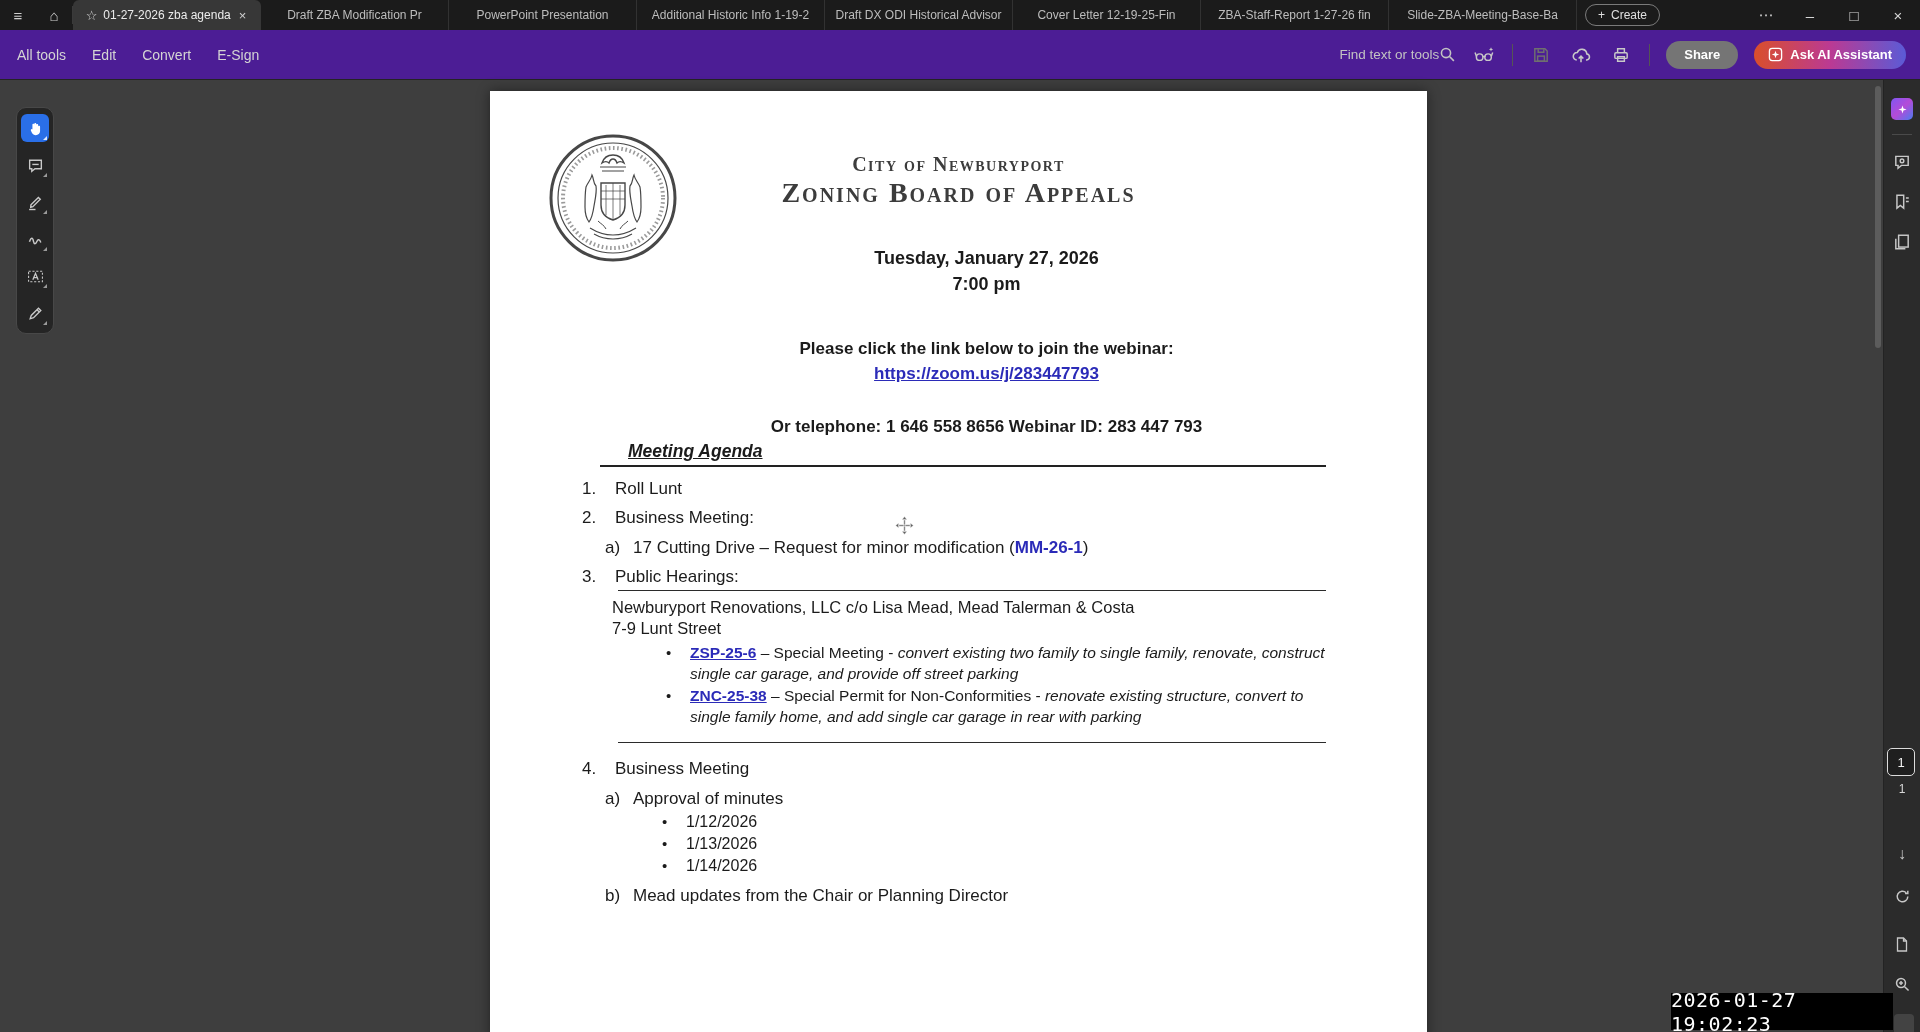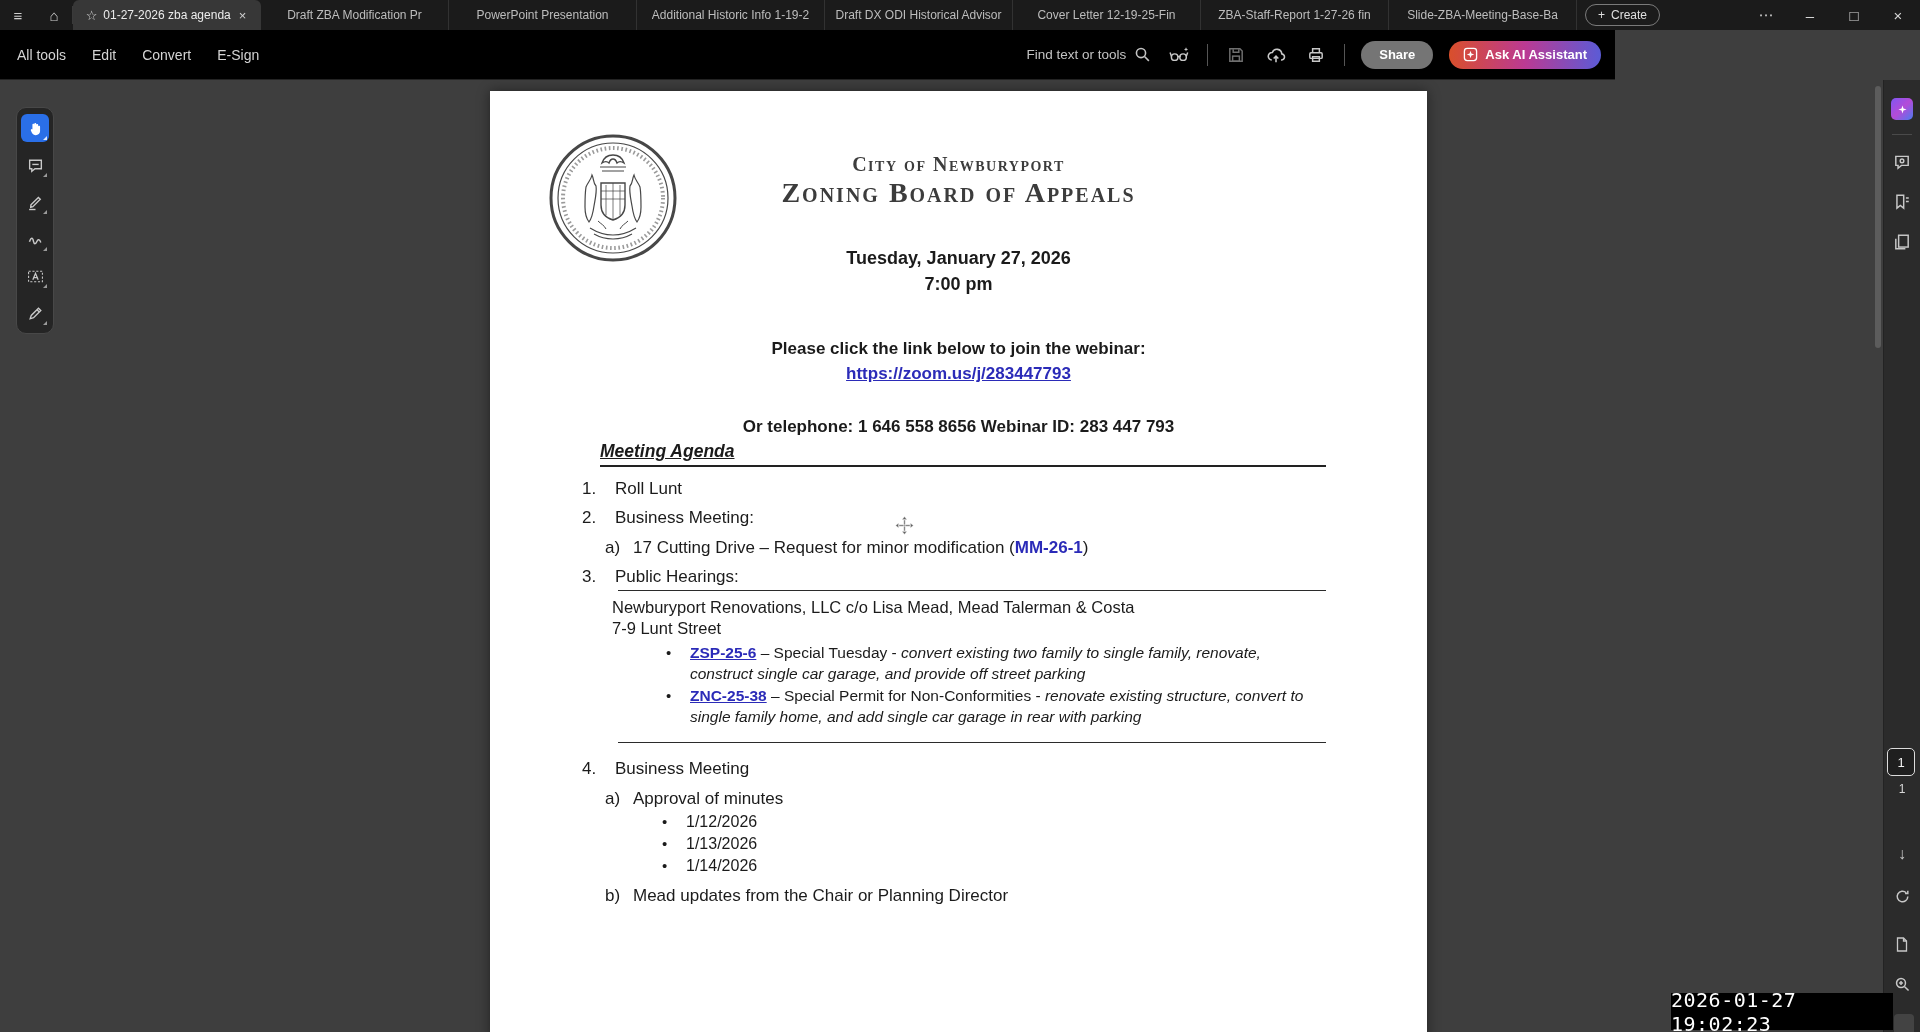--- a/index.html
+++ b/index.html
@@ -11,44 +11,44 @@
   .tb-sep{width:1px;background:#3a3a3a;margin:6px 0;}
   .tab{width:188px;display:flex;align-items:center;justify-content:center;gap:6px;border-right:1px solid #323232;color:#bdbdbd;overflow:hidden;white-space:nowrap;cursor:pointer;padding:0 6px;box-sizing:border-box;}
   .tab .lbl{overflow:hidden;text-overflow:ellipsis;}
   .tab.active{background:#373737;color:#ececec;border-radius:6px 6px 0 0;border-right:none;}
   .tab .star{font-size:13px;color:#d8d8d8;}
   .tab .x{font-size:13px;color:#d0d0d0;padding:0 2px;}
   .create-btn{margin:4px 8px;padding:0 12px;display:flex;align-items:center;gap:6px;border:1px solid #7a7a7a;border-radius:13px;color:#e0e0e0;font-size:12px;cursor:pointer;}
   .win-ctl{width:44px;display:flex;align-items:center;justify-content:center;color:#d6d6d6;font-size:15px;cursor:pointer;}
   #titlebar .spacer{flex:1;}
   
-  #toolbar{position:absolute;left:0;top:30px;width:1615px;height:50px;background:#000000;display:flex;align-items:center;color:#d4d4d4;font-size:14px;border-bottom:1px solid #242424;box-sizing:border-box;}
+  #toolbar{position:absolute;left:0;top:30px;width:1920px;height:50px;background:#4c1d95;display:flex;align-items:center;color:#d4d4d4;font-size:14px;border-bottom:1px solid #242424;box-sizing:border-box;}
   .menu-item{padding:0 13px;cursor:pointer;}
   .menu-item:first-child{padding-left:17px;}
   #toolbar .spacer{flex:1;}
   .tb-right{display:flex;align-items:center;gap:16px;padding-right:14px;}
-  .findbox{display:flex;align-items:center;gap:8px;color:#c3c3c3;font-size:13.5px;cursor:pointer;}
+  .findbox{display:flex;align-items:center;color:#c3c3c3;font-size:13.5px;cursor:pointer;}
   .vdiv{width:1px;height:22px;background:#555;}
   .icon-btn{width:24px;height:24px;display:flex;align-items:center;justify-content:center;cursor:pointer;}
   .pill{height:28px;border-radius:14px;display:flex;align-items:center;justify-content:center;font-size:13px;font-weight:700;color:#fff;cursor:pointer;}
   .share{background:#757575;padding:0 18px;}
   .askai{background:linear-gradient(90deg,#d94f2b,#bb3a93,#5b5bd6);padding:0 14px;gap:7px;}
   
   #canvas{position:absolute;left:0;top:80px;width:1920px;height:952px;background:#3e3e3e;}
   
   #palette{position:absolute;left:16px;top:27px;width:36px;background:#252525;border:1px solid #484848;border-radius:10px;padding:6px 0;display:flex;flex-direction:column;align-items:center;gap:9px;}
   .ptool{width:28px;height:28px;border-radius:6px;display:flex;align-items:center;justify-content:center;cursor:pointer;position:relative;}
   .ptool.sel{background:#2a6fe8;}
   .ptool::after{content:"";position:absolute;right:2px;bottom:2px;border-left:4px solid transparent;border-bottom:4px solid #9a9a9a;}
   .ptool.sel::after{border-bottom-color:#dce9ff;}
   
   #page{position:absolute;left:490px;top:11px;width:937px;height:949px;background:#ffffff;box-shadow:0 0 12px rgba(0,0,0,.45);color:#1b1b1b;}
   .ctr{position:absolute;left:0;width:937px;text-align:center;}
   .serifcap{font-family:"Liberation Serif",serif;font-variant:small-caps;color:#3c3c3c;}
-  .b{font-weight:700;}
+  .b{font-weight:700;padding-left:28px;}
   .doc-link{color:#2b2bb8;font-weight:700;text-decoration:underline;cursor:pointer;}
   .doc-link.nound{text-decoration:none;}
   .row{position:absolute;display:flex;font-size:17px;color:#1b1b1b;}
   .numcol{width:33px;}
   .subnum{width:28px;}
   .hrule{position:absolute;left:128px;width:708px;height:1px;background:#2b2b2b;}
   .dotcol{width:24px;font-size:15px;}
   .em{font-style:italic;}
   
   #rstrip{position:absolute;right:0;top:0;width:36px;height:952px;background:#2b2b2b;border-left:1px solid #232323;display:flex;flex-direction:column;align-items:center;}
@@ -273,21 +273,21 @@
       <span>Public Hearings:</span>
     </div>
 
     <div class="hrule" style="top:499px;"></div>
 
     <div class="row" style="left:122px;top:507px;font-size:16.5px;">Newburyport Renovations, LLC c/o Lisa Mead, Mead Talerman &amp; Costa</div>
     <div class="row" style="left:122px;top:528px;font-size:16.5px;">7-9 Lunt Street</div>
 
     <div class="row" style="left:176px;top:551px;width:662px;font-size:15.5px;line-height:21px;">
       <span class="dotcol">•</span>
-      <span style="flex:1;"><span class="doc-link">ZSP-25-6</span><span> – Special Tuesday - </span><span class="em">convert existing two family to single family, renovate, construct single car garage, and provide off street parking</span></span>
+      <span style="flex:1;"><span class="doc-link">ZSP-25-6</span><span> – Special Meeting - </span><span class="em">convert existing two family to single family, renovate, construct single car garage, and provide off street parking</span></span>
     </div>
     <div class="row" style="left:176px;top:594px;width:662px;font-size:15.5px;line-height:21px;">
       <span class="dotcol">•</span>
       <span style="flex:1;"><span class="doc-link">ZNC-25-38</span><span> – Special Permit for Non-Conformities - </span><span class="em">renovate existing structure, convert to single family home, and add single car garage in rear with parking</span></span>
     </div>
 
     <div class="hrule" style="top:651px;"></div>
 
     <div class="row" style="left:92px;top:668px;">
       <span class="numcol">4.</span>

